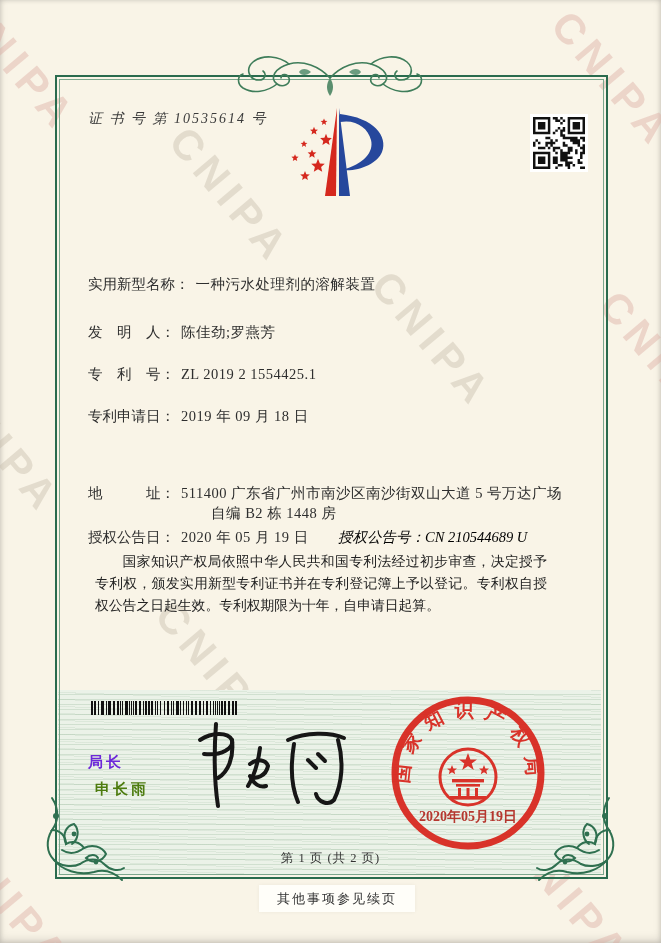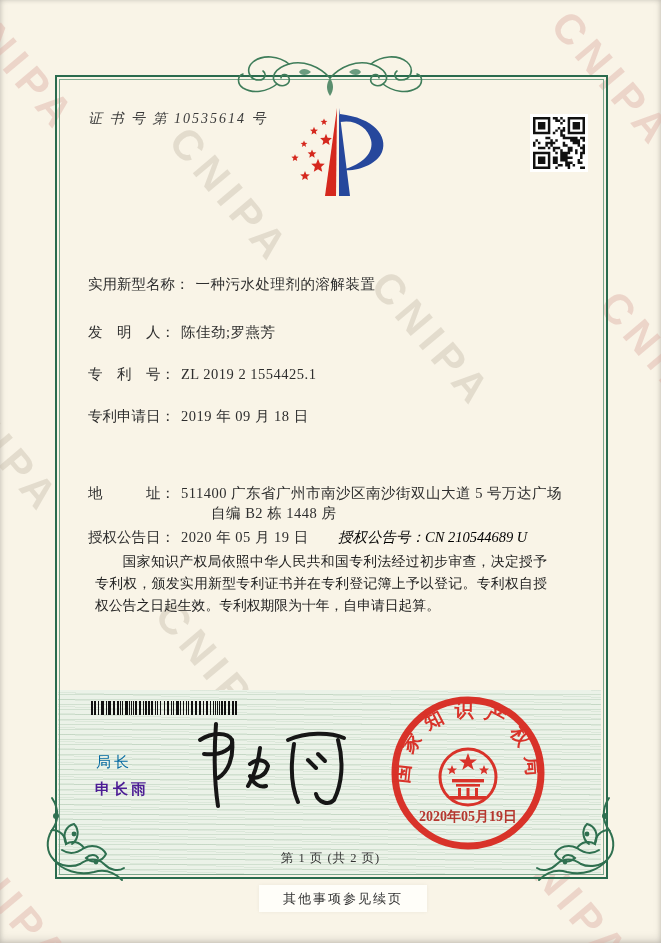--- a/index.html
+++ b/index.html
@@ -58,32 +58,32 @@
   .field-row .val{margin-left:6px; color:#2e2e2e; letter-spacing:.5px;}
   .r1{top:275px}.r2{top:323px}.r3{top:365px}.r4{top:407px}.r5{top:448px}
   .r6{top:484px}.r6b{top:504px; left:205px}.r7{top:528px}
   .r7b{position:absolute; left:338px; top:528px; font-size:14.5px; white-space:nowrap;font-style:italic;}
   .paras{
     position:absolute; left:87px; top:551px; width:452px;
     font-size:13.8px; line-height:21.8px; color:#222; text-align:justify;margin-left:8px;
   }
   .paras p{margin:0; text-indent:2em;}
   .barcode{position:absolute; left:91px; top:701px; width:150px; height:14px;}
-  .sig-title{position:absolute; left:96px; top:753px; font-family:"Liberation Sans",sans-serif;
-    font-size:15px; font-weight:400; color:#0369a1; letter-spacing:3px;}
+  .sig-title{position:absolute; left:88px; top:753px; font-family:"Liberation Sans",sans-serif;
+    font-size:15px; font-weight:700; color:#6d28d9; letter-spacing:3px;}
   .sig-name{position:absolute; left:95px; top:780px; font-family:Liberation Mono, monospace;
-    font-size:15px; font-weight:700; color:#4c1d95; letter-spacing:3px;}
+    font-size:15px; font-weight:700; color:#4d7c0f; letter-spacing:3px;}
   .sig-script{position:absolute; left:188px; top:714px;}
   .seal{position:absolute; left:388px; top:693px; z-index:6; opacity:.93;}
   .page-info{
     position:absolute; left:0; right:0; top:850px; text-align:center;
     font-size:12.5px; color:#333; letter-spacing:1px;
   }
   .note-box{
-    position:absolute; left:259px; top:885px; width:168px; height:27px;
+    position:absolute; left:259px; top:885px; width:156px; height:27px;
     background:#fffef9; display:flex; align-items:center; justify-content:center;
     font-size:13px; color:#333; letter-spacing:2px; z-index:5;
     box-shadow:0 0 4px rgba(0,0,0,.05);
   }
 </style>
 </head>
 <body>
 
 <div class="page">
 

